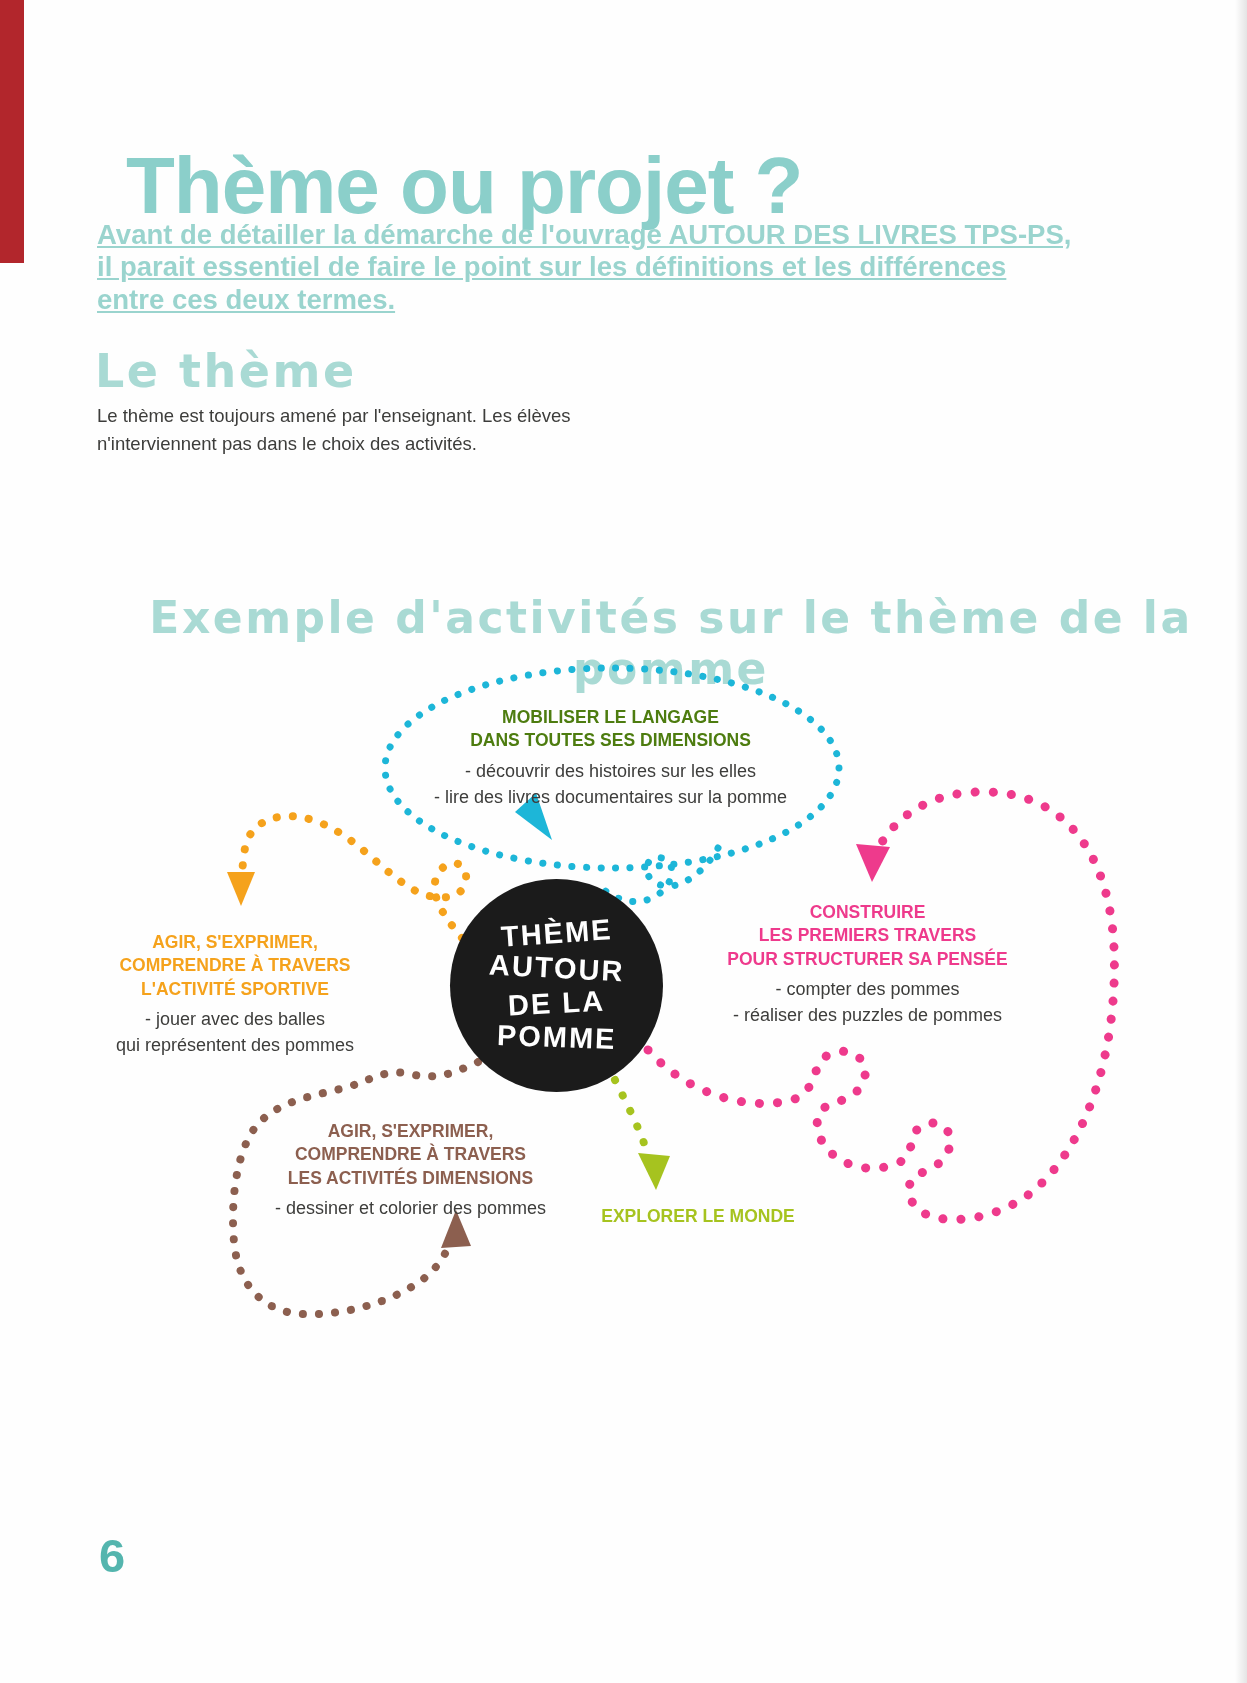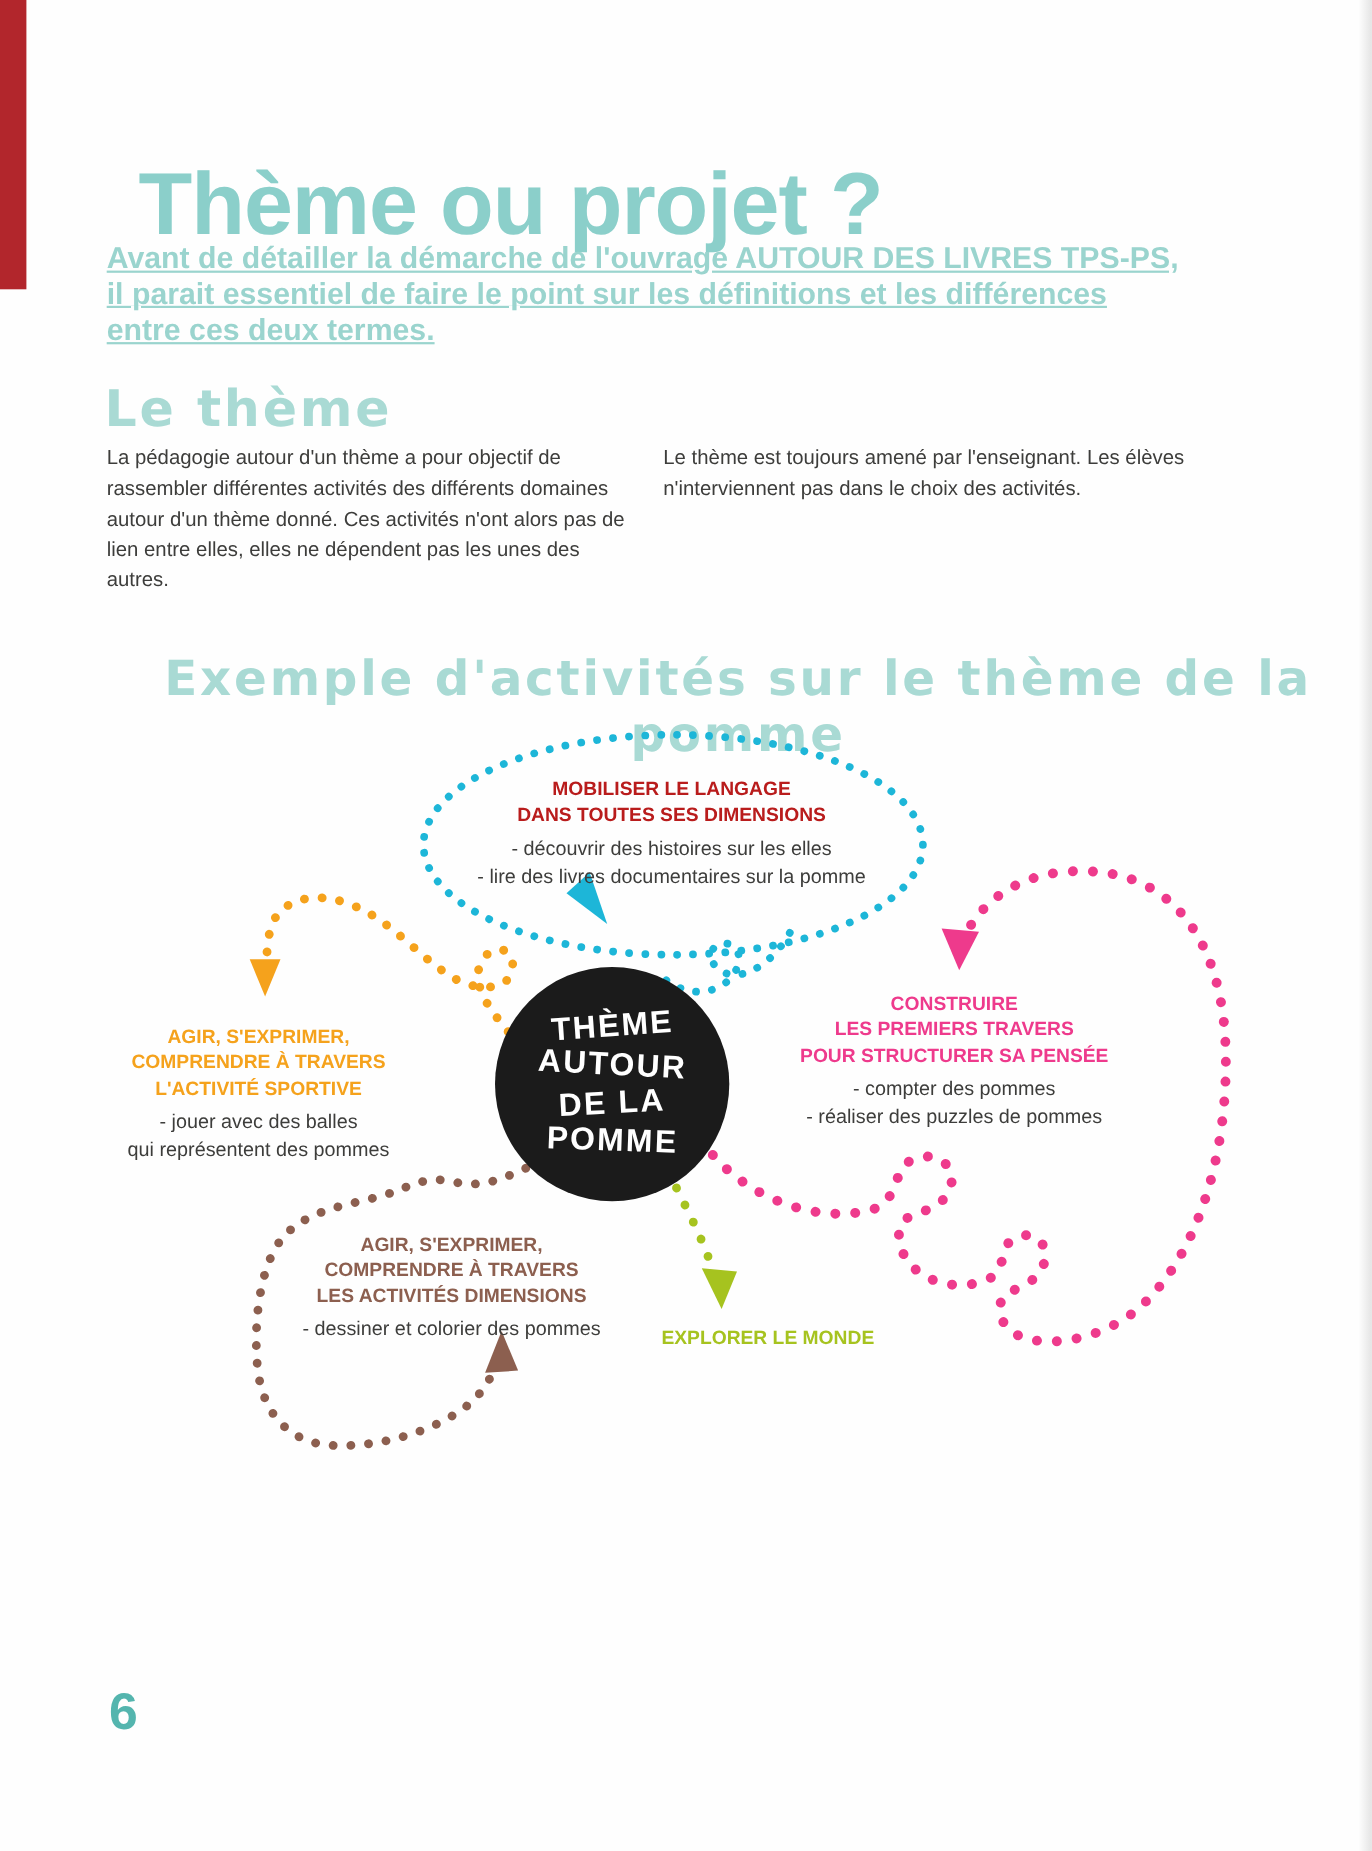--- a/index.html
+++ b/index.html
@@ -64,41 +64,40 @@
   .cl0 { transform:rotate(-4deg); }
   .cl1 { transform:rotate(3deg); }
   .cl2 { transform:rotate(-3deg); }
   .cl3 { transform:rotate(2deg); }
 
   .node { position:absolute; text-align:center; }
   .node-title { font-weight:bold; font-size:17.5px; line-height:1.33; }
   .node-title span, .node-items span { display:block; }
   .node-items { font-size:18px; line-height:1.48; color:#3d3d3b; margin-top:5px; }
 
-  .n0 { left:383px; top:706px;  width:455px; }  .n0 .node-title { color:#b91c1c; }
+  .n0 { left:383px; top:706px;  width:455px; }  .n0 .node-title { color:#4d7c0f; }
   .n1 { left:695px; top:901px;  width:345px; }  .n1 .node-title { color:#ee3a8c; }
   .n2 { left:80px;  top:931px;  width:310px; }  .n2 .node-title { color:#f5a21c; }
   .n3 { left:228px; top:1120px; width:365px; }  .n3 .node-title { color:#8c5f4f; }
   .n4 { left:548px; top:1205px; width:300px; }  .n4 .node-title { color:#a6c31f; }
 </style>
 </head>
 <body>
 
 <div class="page">
 
   <div class="spine"></div>
 
   <h1 class="title">Thème ou projet ?</h1>
 
   <p class="intro">Avant de détailler la démarche de l'ouvrage AUTOUR DES LIVRES TPS-PS, il parait essentiel de faire le point sur les définitions et les différences entre ces deux termes.</p>
 
   <h2 class="h-script h-theme">Le thème</h2>
 
   <div class="cols">
-    <p class="col-left">La pédagogie autour d'un thème a pour objectif de rassembler différentes activités des différents domaines autour d'un thème donné. Ces activités n'ont alors pas de lien entre elles, elles ne dépendent pas les unes des autres.</p>
     <p class="col-right">Le thème est toujours amené par l'enseignant. Les élèves n'interviennent pas dans le choix des activités.</p>
   </div>
 
   <h2 class="h-script h-example">Exemple d'activités sur le thème de la pomme</h2>
 
   <svg class="mindmap-svg" viewBox="0 0 1247 1683" aria-hidden="true">
 
     <ellipse class="dots dots-cyan" cx="612" cy="768" rx="227" ry="100"></ellipse>
     <path class="dots dots-cyan" d="M 718 848 C 705 872, 678 893, 658 884 C 640 876, 645 854, 662 858 C 678 862, 674 888, 652 898 C 630 908, 608 895, 600 886"></path>
     <path class="arr-cyan" d="M 552 840 L 515 812 L 536 793 Z"></path>

